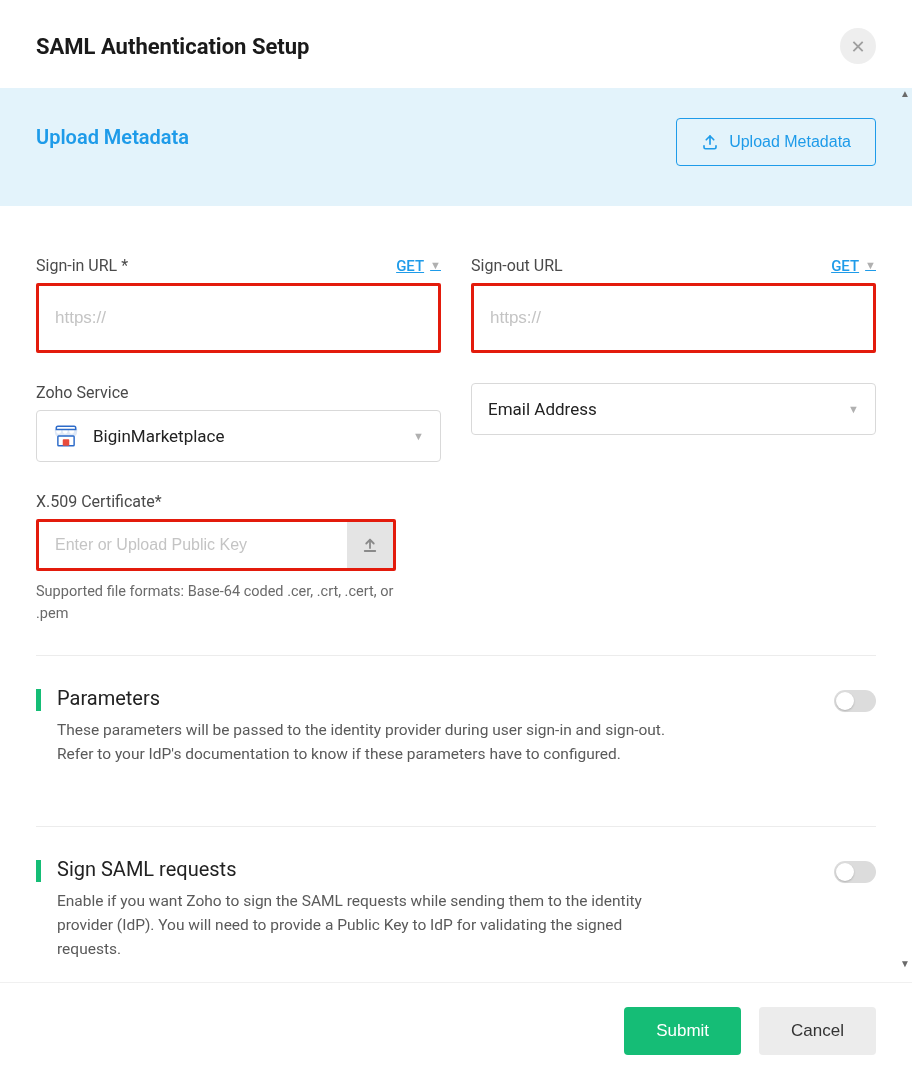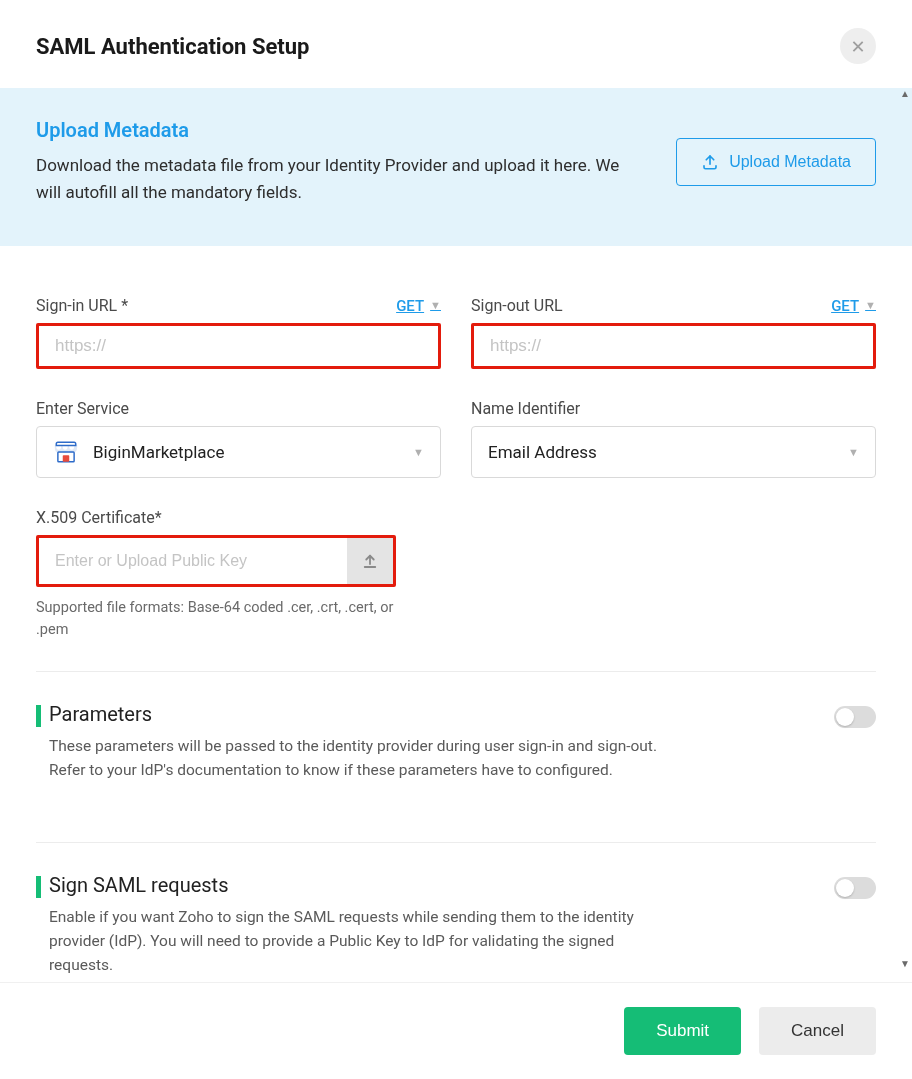--- a/index.html
+++ b/index.html
@@ -117,21 +117,21 @@
     .chev { color: #b0b0b0; font-size: 11px; }
     .input-wrap {
       position: relative;
     }
     .input-wrap.highlight {
       border: 3px solid #e31b0c;
       border-radius: 2px;
     }
     .text-input {
       width: 100%;
-      height: 40px;
+      height: 64px;
       padding: 0 16px;
       border: 1px solid #d9d9d9;
       border-radius: 4px;
       font-size: 17px;
       color: #333;
       outline: none;
     }
     .input-wrap.highlight .text-input { border: none; border-radius: 0; }
     .text-input::placeholder { color: #c4c4c4; }
     .select-input {
@@ -192,21 +192,21 @@
       line-height: 1.5;
     }
     .divider {
       height: 1px;
       background: #ececec;
       margin: 30px 0;
     }
     .section {
       display: flex;
       align-items: flex-start;
-      gap: 8px;
+      gap: 16px;
       padding-bottom: 30px;
     }
     .section-accent {
       width: 5px;
       height: 22px;
       background: #15bd76;
       margin-top: 3px;
       flex-shrink: 0;
     }
     .section-body { flex: 1; }
@@ -287,21 +287,20 @@
     <div class="modal-title">SAML Authentication Setup</div>
     <div class="close-btn">
       <span>✕</span>
     </div>
   </div>
 
   <div class="scroll-area">
     <div class="upload-banner">
       <div class="upload-text">
         <div class="upload-heading">Upload Metadata</div>
-        <div class="upload-desc">Download the metadata file from your Identity Provider and upload it here. We will autofill all the mandatory fields.</div>
       </div>
       <button class="upload-btn">
         <svg viewBox="0 0 24 24" fill="none" stroke="#1e9be9" stroke-width="2.2" stroke-linecap="round" stroke-linejoin="round">
             <path d="M12 15V4"></path>
             <path d="M7 9l5-5 5 5"></path>
             <path d="M4 17v2a2 2 0 0 0 2 2h12a2 2 0 0 0 2-2v-2"></path>
           </svg>
         <span>Upload Metadata</span>
       </button>
     </div>
@@ -332,38 +331,35 @@
           </div>
           <div class="input-wrap highlight">
             <input class="text-input" placeholder="https://" style="">
           </div>
         </div>
       </div>
 
       <div class="row">
         <div class="field">
           <div class="field-label-row">
-            <span class="field-label">Enter Service</span>
+            <span class="field-label">Zoho Service</span>
           </div>
           <div class="select-input">
             <svg class="store-icon" viewBox="0 0 32 32">
               <path d="M4 8 L28 8 L28 6 Q28 4 26 4 L6 4 Q4 4 4 6 Z" fill="none" stroke="#2d6bc9" stroke-width="1.8"></path>
               <path d="M3 8 Q3 14 7 14 Q11 14 11 8 Q11 14 15 14 Q19 14 19 8 Q19 14 23 14 Q27 14 27 8 L29 8 L29 10 Q29 16 23 16 Q20 16 19 14 Q18 16 15 16 Q12 16 11 14 Q10 16 7 16 Q3 16 3 10 Z" fill="#2d6bc9" opacity="0.15" stroke="#2d6bc9" stroke-width="1.6"></path>
               <rect x="6" y="16" width="20" height="12" rx="1" fill="none" stroke="#2d6bc9" stroke-width="1.8"></rect>
               <rect x="12" y="20" width="8" height="8" fill="#e84b3c" rx="1"></rect>
             </svg>
             <span>BiginMarketplace</span>
             <span class="select-caret">▼</span>
           </div>
         </div>
 
         <div class="field">
-          <div class="field-label-row">
-            <span class="field-label">Name Identifier</span>
-          </div>
           <div class="select-input">
             <span>Email Address</span>
             <span class="select-caret">▼</span>
           </div>
         </div>
       </div>
 
       <div class="cert-field">
         <div class="field-label-row">
           <span class="field-label">X.509 Certificate*</span>

